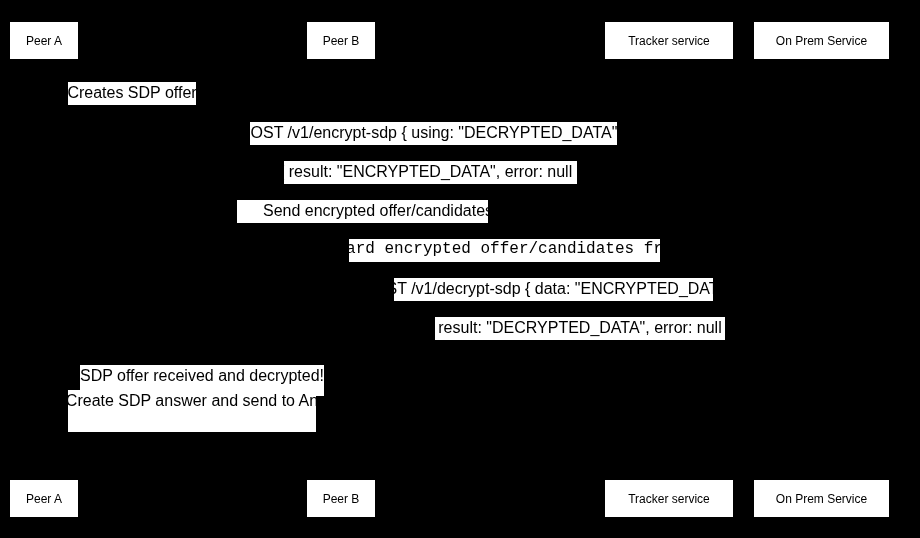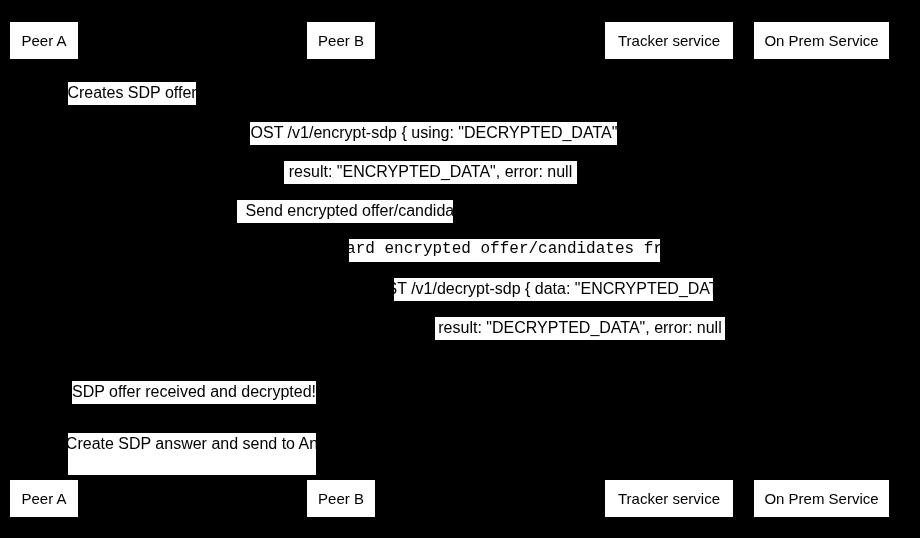--- a/index.html
+++ b/index.html
@@ -24,21 +24,21 @@
   }
   .actor-box {
     position: absolute;
     background: #ffffff;
     color: #000000;
     border: 1px solid #ffffff;
     box-sizing: border-box;
     display: flex;
     align-items: center;
     justify-content: center;
-    font-size: 15px;
+    font-size: 12px;
     line-height: 1;
     white-space: nowrap;
   }
   .msg-label {
     position: absolute;
     background: #ffffff;
     color: #000000;
     box-sizing: border-box;
     display: flex;
     flex-direction: column;
@@ -84,31 +84,31 @@
     </div>
     <div class="msg-label" style="left: 68px; top: 82px; width: 128px; height: 23px;">
       <span>Creates SDP offer</span>
     </div>
     <div class="msg-label" style="left: 250px; top: 122px; width: 367px; height: 23px;">
       <span>POST /v1/encrypt-sdp { using: "DECRYPTED_DATA" }</span>
     </div>
     <div class="msg-label" style="left: 284px; top: 161px; width: 293px; height: 23px;">
       <span>{ result: "ENCRYPTED_DATA", error: null }</span>
     </div>
-    <div class="msg-label" style="left: 237px; top: 200px; width: 216px; height: 23px; padding-left: 32px;">
+    <div class="msg-label" style="left: 237px; top: 200px; width: 251px; height: 23px; padding-left: 32px;">
       <span>Send encrypted offer/candidates</span>
     </div>
     <div class="msg-label" style="left: 349px; top: 239px; width: 311px; height: 23px; font-family: Liberation Mono, monospace;">
       <span>Forward encrypted offer/candidates from A</span>
     </div>
     <div class="msg-label" style="left: 394px; top: 278px; width: 319px; height: 23px;">
       <span>POST /v1/decrypt-sdp { data: "ENCRYPTED_DATA" }</span>
     </div>
     <div class="msg-label" style="left: 435px; top: 317px; width: 290px; height: 23px;">
       <span>{ result: "DECRYPTED_DATA", error: null }</span>
     </div>
-    <div class="msg-label" style="left: 72px; top: 365px; width: 244px; height: 23px; margin-top: 16px;">
+    <div class="msg-label" style="left: 80px; top: 365px; width: 244px; height: 31px;">
       <span>SDP offer received and decrypted!</span>
     </div>
-    <div class="msg-label" style="left: 68px; top: 433px; width: 248px; height: 42px;">
+    <div class="msg-label" style="left: 68px; top: 390px; width: 248px; height: 42px;">
       <span>Create SDP answer and send to An</span>
     </div>
   </div>
 
 </body></html>

